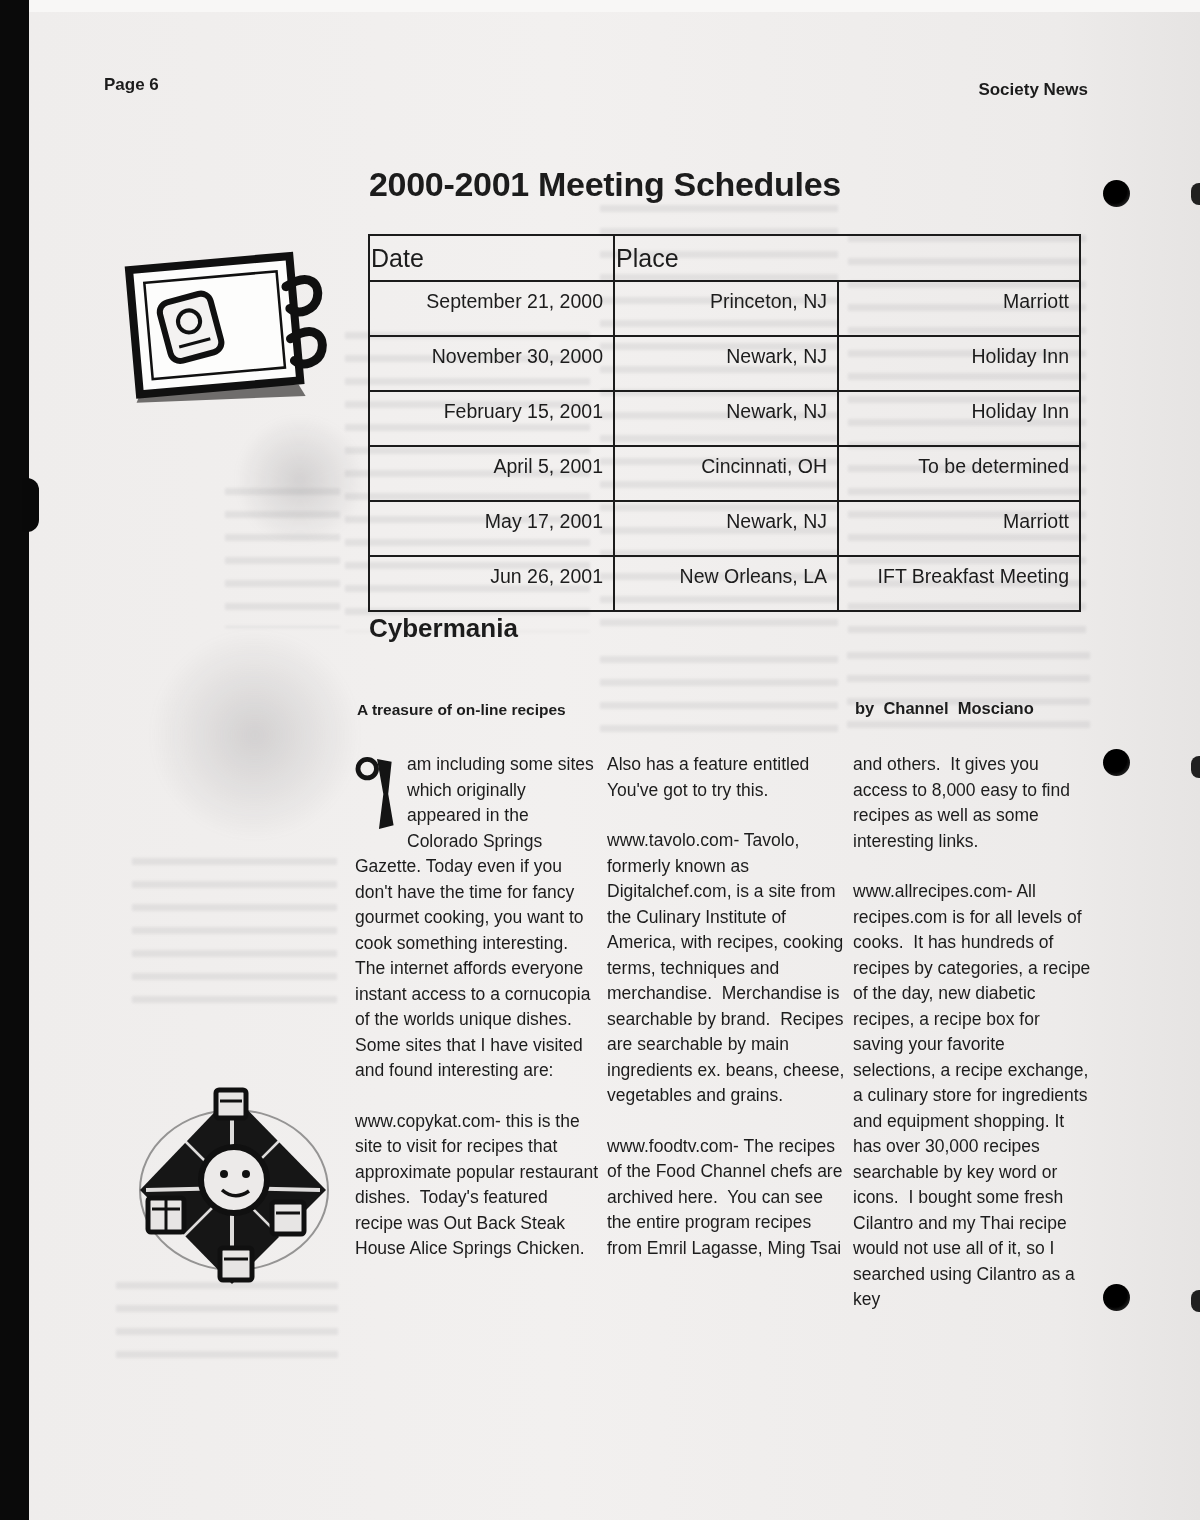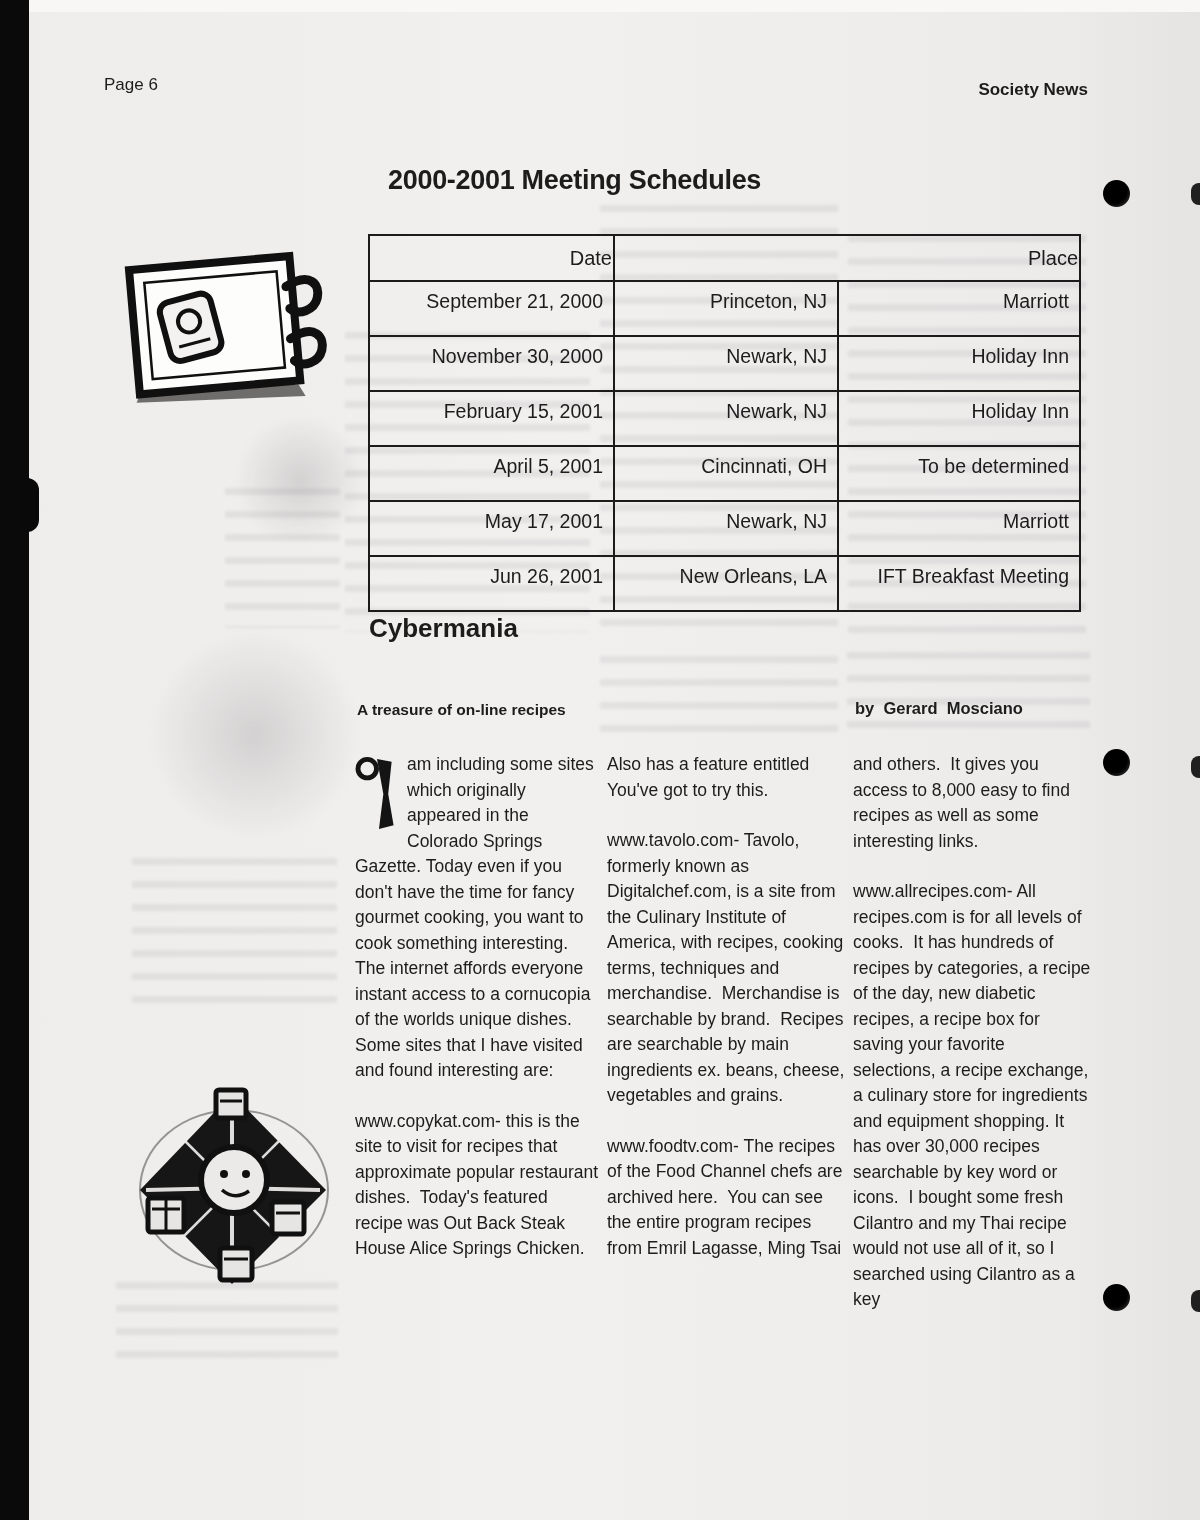--- a/index.html
+++ b/index.html
@@ -20,27 +20,27 @@
     background:radial-gradient(circle at 42% 40%, #000 55%, #2d2d2d 82%, #4a4a4a);}
   .hole-1{left:1103px;top:180px;} .hole-2{left:1103px;top:749px;} .hole-3{left:1103px;top:1284px;}
   .edge-mark{position:absolute;right:0;width:9px;height:22px;background:#202020;border-radius:8px 0 0 8px;z-index:6;}
   .edge-1{top:183px;} .edge-2{top:756px;} .edge-3{top:1290px;}
   
   .ghost{position:absolute;opacity:.30;filter:blur(1.8px);z-index:1;
     background:repeating-linear-gradient(180deg, rgba(108,108,116,.38) 0 7px, rgba(0,0,0,0) 7px 23px);}
   .blob{position:absolute;border-radius:50%;z-index:1;filter:blur(3px);
     background:radial-gradient(closest-side, rgba(118,116,120,.24), rgba(118,116,120,0));}
   
-  .page-num{position:absolute;left:104px;top:75px;font-size:17px;font-weight:400;z-index:3;}
+  .page-num{position:absolute;left:104px;top:75px;font-size:17px;font-weight:700;z-index:3;}
   .soc-news{position:absolute;right:112px;top:80px;font-size:17px;font-weight:700;z-index:3;}
   
-  .title{position:absolute;left:388px;top:165px;font-size:27px;font-weight:700;letter-spacing:-0.3px;z-index:3;}
+  .title{position:absolute;left:369px;top:165px;font-size:34px;font-weight:700;letter-spacing:-0.3px;z-index:3;}
   table.meeting{position:absolute;left:368px;top:234px;width:711px;border-collapse:collapse;table-layout:fixed;z-index:3;background:transparent;}
   table.meeting th, table.meeting td{border:2px solid #1b1b1b;}
-  table.meeting th{height:42px;font-weight:400;font-size:20px;text-align:right;}
+  table.meeting th{height:42px;font-weight:400;font-size:25px;text-align:left;}
   table.meeting td{height:46px;padding:7px 10px 0 10px;vertical-align:top;font-size:19.5px;line-height:24px;text-align:right;}
   
   .cyber{position:absolute;left:369px;top:613px;font-size:26px;font-weight:700;z-index:3;}
   .subtitle{position:absolute;left:357px;top:701px;font-size:15.5px;font-weight:700;z-index:3;}
   .byline{position:absolute;left:855px;top:699px;font-size:16.5px;font-weight:700;white-space:pre-wrap;z-index:3;}
   .col{position:absolute;top:752px;font-size:17.5px;line-height:25.5px;z-index:3;}
   .col p{margin:0 0 25px 0;white-space:pre-wrap;}
   .col-1{left:355px;width:245px;} .col-2{left:607px;width:241px;} .col-3{left:853px;width:239px;}
   .dropcap-wrap{float:left;width:44px;height:78px;margin:3px 8px 0 0;}
   
@@ -131,21 +131,21 @@
       <tr>
         <td>Jun 26, 2001</td>
         <td>New Orleans, LA</td>
         <td>IFT Breakfast Meeting</td>
       </tr>
     </tbody>
   </table>
 
   <div class="cyber">Cybermania</div>
   <div class="subtitle">A treasure of on-line recipes</div>
-  <div class="byline">by  Gerard  Mosciano</div>
+  <div class="byline">by  Channel  Mosciano</div>
 
   <div class="col col-1">
     <p><span class="dropcap-wrap"><svg viewBox="0 0 44 80" aria-hidden="true">
             <circle cx="12" cy="14" r="9.5" fill="none" stroke="#141414" stroke-width="5"></circle>
             <path d="M22 4 L37 7 L33.5 40 L39 72 L24 76 L28.5 40 Z" fill="#141414"></path>
           </svg></span><span>am including some sites which originally appeared in the Colorado Springs Gazette. Today even if you don't have the time for fancy gourmet cooking, you want to cook something interesting.   The internet affords everyone instant access to a cornucopia of the worlds unique dishes. Some sites that I have visited and found interesting are:</span></p>
     <p>www.copykat.com- this is the site to visit for recipes that approximate popular restaurant dishes.  Today's featured recipe was Out Back Steak House Alice Springs Chicken.</p>
   </div>
 
   <div class="col col-2">

